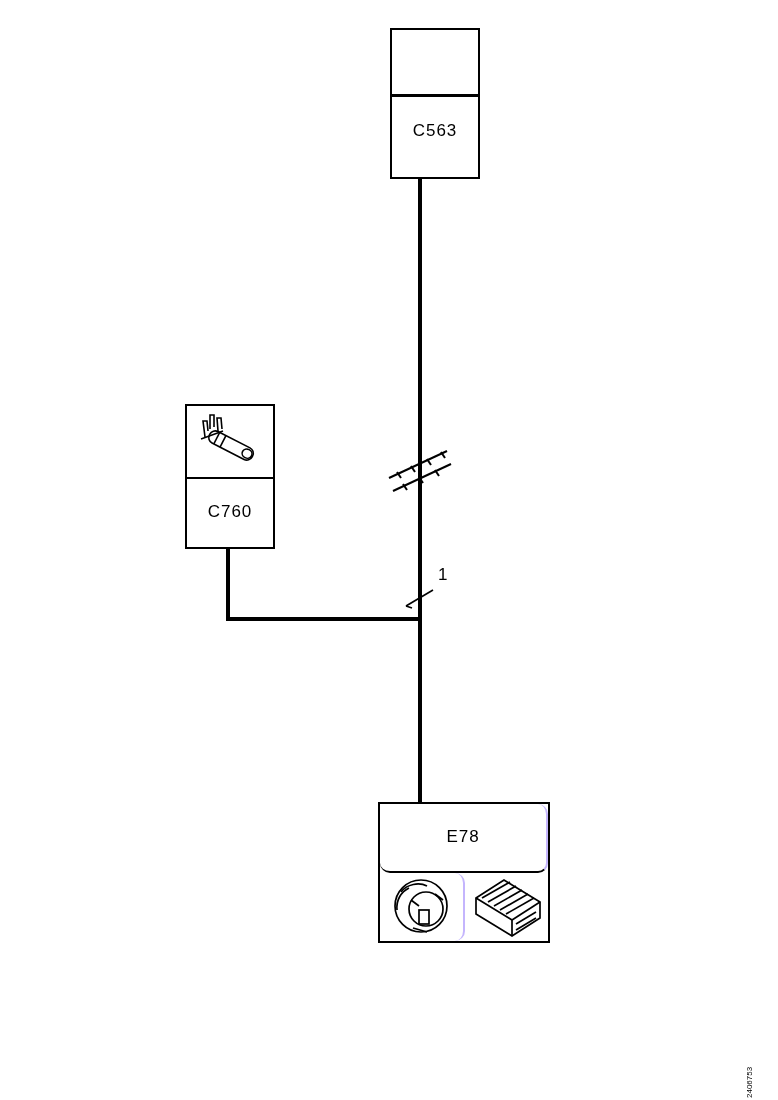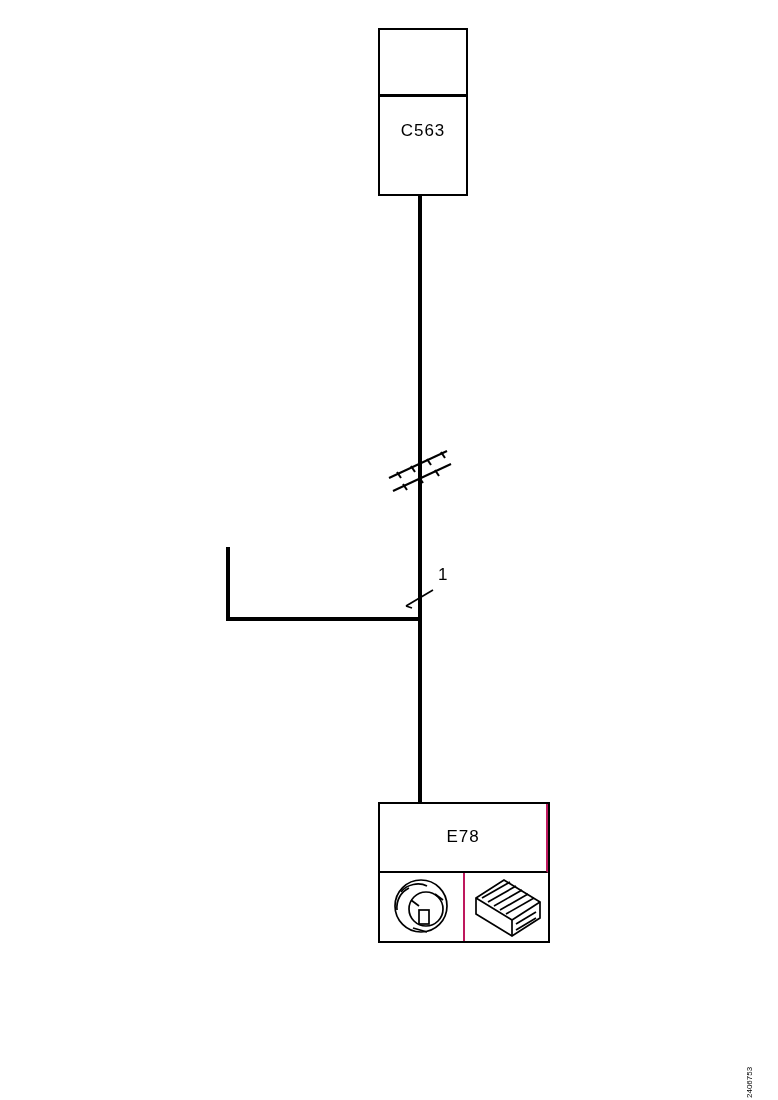--- a/index.html
+++ b/index.html
@@ -25,33 +25,33 @@
     font-size:17px;
     letter-spacing:1px;
     color:#000;
   }
   .wire{
     position:absolute;
     background:#000;
   }
   .svgabs{position:absolute;}
   
-  .top-box{left:378px;top:28px;width:90px;height:168px;}
+  .top-box{left:390px;top:28px;width:90px;height:151px;}
   .top-box .cell-img{height:67px;border-bottom:3px solid #000;}
   .top-box .cell-lbl{height:67px;}
   
   .left-box{left:185px;top:404px;width:90px;height:145px;}
   .left-box .cell-img{height:73px;border-bottom:2px solid #000;}
   .left-box .cell-lbl{height:66px;}
   
   .bottom-table{left:378px;top:802px;width:172px;height:141px;display:flex;flex-direction:column;}
   .bt-row{display:flex;flex:1;}
   .bt-cell{flex:1;box-sizing:border-box;display:flex;align-items:center;justify-content:center;}
   .bt-row-top .bt-cell{border-bottom:2px solid #000;}
-  .bt-cell-left{border-right:2px solid #be185d;}
+  .bt-cell-left{border-right:2px solid #c4b5fd;border-radius:10px;}
   
   .wire-label{position:absolute;left:438px;top:565px;font-size:17px;}
   
   .corner-code{
     position:absolute;
     left:745px;top:1044px;
     height:54px;width:16px;
     writing-mode:vertical-rl;
     transform:rotate(180deg);
     font-size:8px;
@@ -72,20 +72,43 @@
 
   <div class="wire" style="left:226px;top:617px;width:196px;height:4px;"></div>
 
   <div class="box top-box">
     <div class="cell cell-img"></div>
     <div class="cell cell-lbl">
       <span class="label">C563</span>
     </div>
   </div>
 
+  <div class="box left-box">
+    <div class="cell cell-img">
+      <svg width="82" height="66" viewBox="0 0 82 66">
+        <g fill="none" stroke="#000" stroke-width="1.6">
+
+          <path d="M16 28 L14 12 L18 12 L19 22"></path>
+          <path d="M21 20 L21 6 L25 6 L25 18"></path>
+          <path d="M29 22 L28 9 L32 9 L33 20"></path>
+          <path d="M12 30 L34 22"></path>
+
+          <g transform="rotate(27 40 36)">
+            <rect x="18" y="29" width="48" height="13" rx="6"></rect>
+            <line x1="26" y1="29" x2="26" y2="42"></line>
+            <line x1="33" y1="29" x2="33" y2="42"></line>
+            <ellipse cx="60" cy="35.5" rx="5" ry="4.5"></ellipse>
+          </g>
+        </g>
+      </svg>
+    </div>
+    <div class="cell cell-lbl">
+      <span class="label">C760</span>
+    </div>
+  </div>
 
   <svg class="svgabs" style="left:383px;top:438px;" width="74" height="58" viewBox="0 0 74 58">
     <g stroke="#000" stroke-width="2" fill="none">
       <line x1="6" y1="40" x2="64" y2="13"></line>
       <line x1="10" y1="53" x2="68" y2="26"></line>
 
       <line x1="14" y1="34" x2="18" y2="40"></line>
       <line x1="28" y1="28" x2="32" y2="34"></line>
       <line x1="44" y1="21" x2="48" y2="27"></line>
       <line x1="58" y1="14" x2="62" y2="20"></line>

